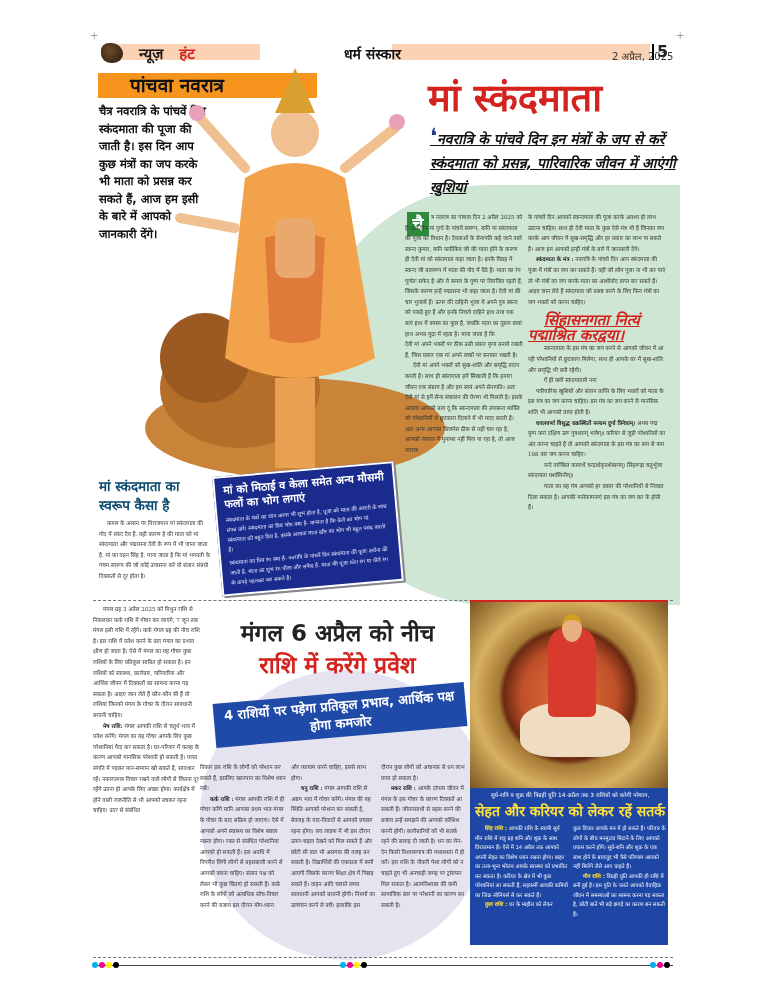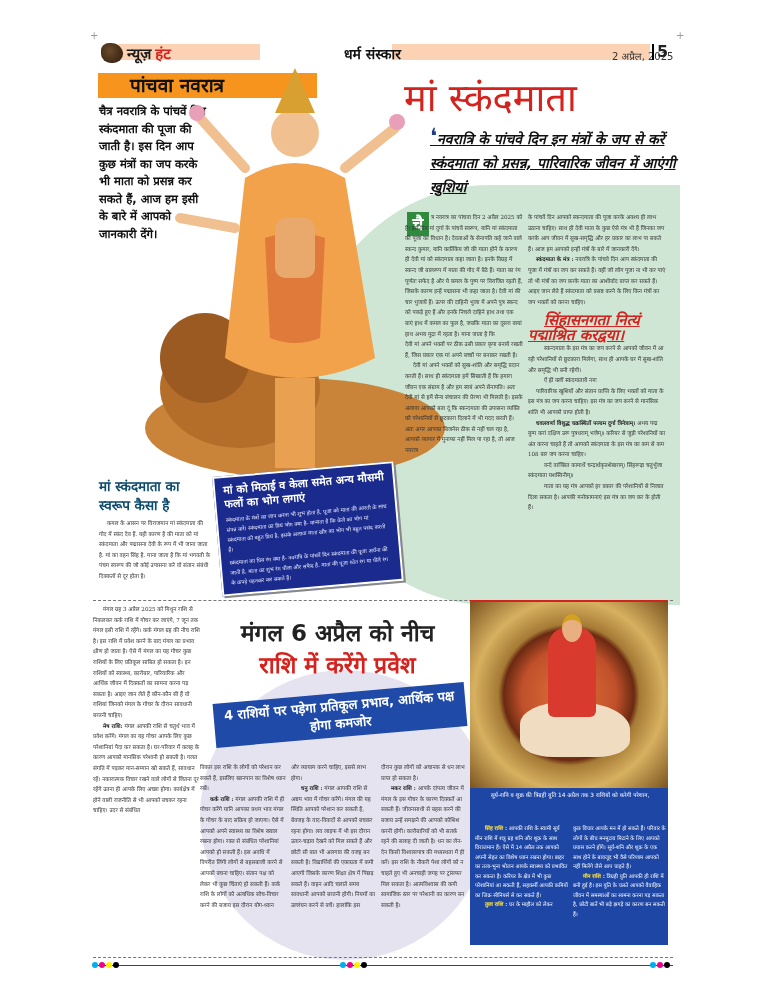--- a/index.html
+++ b/index.html
@@ -1,34 +1,34 @@
 <!DOCTYPE html>
 <html><head>
 <meta charset="utf-8">
 <style>
   html,body{margin:0;padding:0;background:#fff;}
   body{width:768px;height:994px;position:relative;overflow:hidden;font-family:"DejaVu Sans",sans-serif;color:#222;}
   .abs{position:absolute;}
   
   .hdr-bar{position:absolute;top:44px;height:16px;background:#fbd3b4;}
-  .brand{position:absolute;left:101px;top:40px;height:26px;display:flex;align-items:center;gap:4px;}
+  .brand{position:absolute;left:101px;top:40px;height:26px;display:flex;align-items:center;gap:16px;}
   .brand .logo{width:22px;height:20px;background:radial-gradient(circle at 40% 40%,#6b4a2a,#2b1a0d);border-radius:40% 60% 50% 50%;}
   .brand .n1{font-weight:bold;font-size:15px;color:#1a1a1a;}
   .brand .n2{font-weight:bold;font-size:15px;color:#d4231e;}
   .section{position:absolute;left:344px;top:44px;font-weight:bold;font-size:14px;color:#111;}
   .date{position:absolute;left:612px;top:49px;font-size:10px;color:#333;text-align:right;}
   .pageno{position:absolute;left:652px;top:44px;font-weight:bold;font-size:16px;border-left:2px solid #000;padding-left:3px;line-height:16px;}
   
   .kicker{position:absolute;left:98px;top:73px;width:158px;height:25px;background:#f7941d;color:#111;font-weight:bold;font-size:19px;line-height:25px;text-align:center;}
   .kicker-ext{position:absolute;left:256px;top:73px;width:61px;height:25px;background:#f7941d;}
   .intro{position:absolute;left:99px;top:103px;width:110px;font-weight:bold;font-size:11.5px;line-height:17.5px;color:#111;}
   
   .goddess{position:absolute;left:145px;top:58px;width:300px;height:420px;}
   
-  .headline{position:absolute;left:404px;top:76px;width:250px;font-weight:normal;font-size:38px;color:#d4231e;line-height:44px;}
+  .headline{position:absolute;left:428px;top:76px;width:250px;font-weight:bold;font-size:38px;color:#d4231e;line-height:44px;}
   .deck{position:absolute;left:430px;top:125px;width:248px;font-size:14px;font-style:italic;font-weight:bold;color:#111;line-height:24px;text-decoration:underline;}
   .quote-mark{color:#1e3c8c;font-size:22px;}
   
   .green-bg{position:absolute;left:300px;top:185px;width:380px;height:420px;background:#cfe6d4;border-radius:50% 0 0 50%;}
   .body-txt{font-family:"DejaVu Serif",serif;font-size:5.6px;line-height:10.6px;color:#333;}
   .dropcap{position:absolute;left:407px;top:212px;width:22px;height:24px;background:#2f8a3e;color:#fff;font-weight:bold;font-size:17px;text-align:center;line-height:24px;}
   .col-mid{position:absolute;left:405px;top:212px;width:118px;}
   .col-right{position:absolute;left:528px;top:212px;width:138px;}
   .mantra{font-family:"DejaVu Sans",sans-serif;font-style:italic;font-weight:bold;color:#d4231e;font-size:15px;line-height:15px;text-decoration:underline;}
   .bold{font-weight:bold;color:#222;}
@@ -163,20 +163,21 @@
 
 <div class="topline"></div>
 <div class="mangal-img">
   <div class="ram"></div>
   <div class="figure"></div>
   <div class="head"></div>
 </div>
 
 <div class="sbox">
   <div class="k">सूर्य-शनि व शुक्र की त्रिग्रही युति 14 अप्रैल तक 3 राशियों को करेगी परेशान,</div>
+  <div class="h">सेहत और करियर को लेकर रहें सतर्क</div>
   <div class="c1 body-txt">
     <p style="margin:0;text-indent:10px;"><span class="yl">सिंह राशि :</span> <span>आपकी राशि के स्वामी सूर्य मीन राशि में शत्रु ग्रह शनि और शुक्र के साथ विराजमान हैं। ऐसे में 14 अप्रैल तक आपको अपनी सेहत का विशेष ध्यान रखना होगा। बाहर का तला-भुना भोजन आपके स्वास्थ्य को प्रभावित कर सकता है। करियर के क्षेत्र में भी कुछ परेशानियां आ सकती हैं, सहकर्मी आपकी कमियों का जिक्र सीनियर्स से कर सकते हैं।</span></p>
     <p style="margin:0;text-indent:10px;"><span class="yl">तुला राशि :</span> <span>घर के माहौल को लेकर</span></p>
   </div>
   <div class="c2 body-txt">
     <p style="margin:0;">कुछ विचार आपके मन में हो सकते हैं। परिवार के लोगों के बीच मनमुटाव मिटाने के लिए आपको प्रयास करने होंगे। सूर्य-शनि और शुक्र के एक साथ होने के बावजूद भी वैसे परिणाम आपको नहीं मिलेंगे जैसे आप चाहते हैं।</p>
     <p style="margin:0;text-indent:10px;"><span class="yl">मीन राशि :</span> <span>त्रिग्रही युति आपकी ही राशि में बनी हुई है। इस युति के चलते आपको वैवाहिक जीवन में समस्याओं का सामना करना पड़ सकता है, छोटी बातें भी बड़े झगड़े का कारण बन सकती हैं।</span></p>
   </div>
 </div>
 

